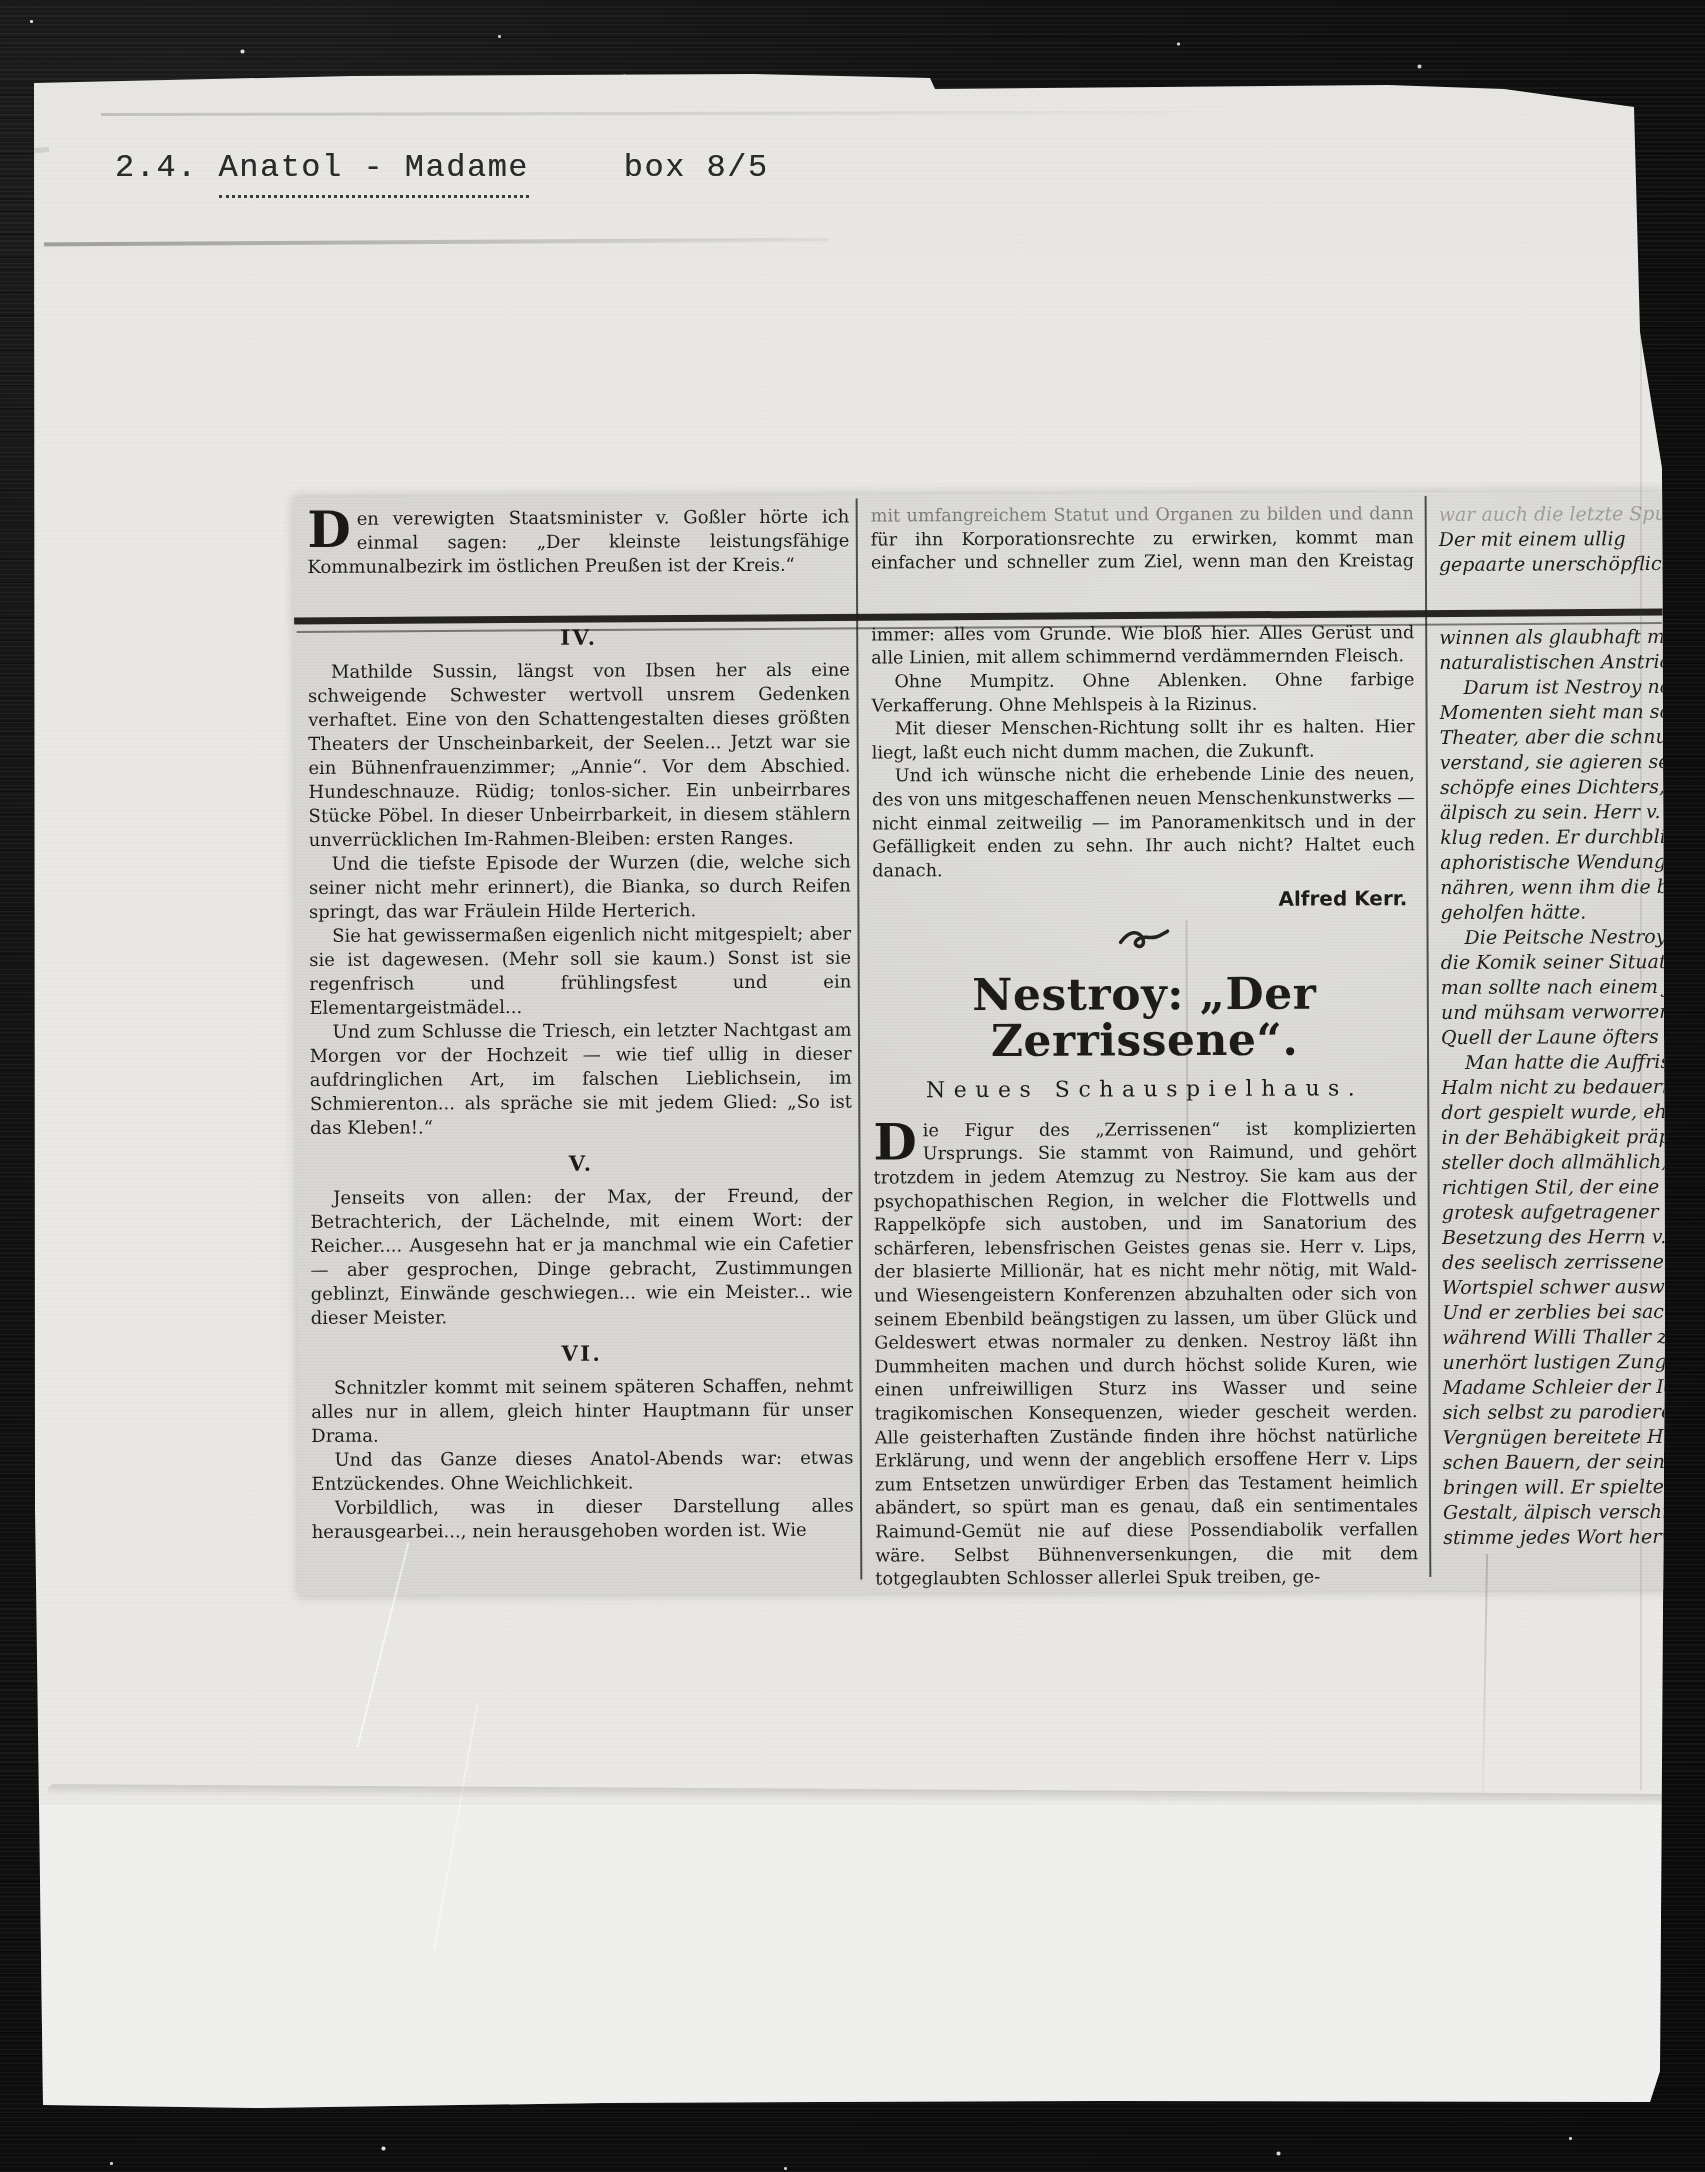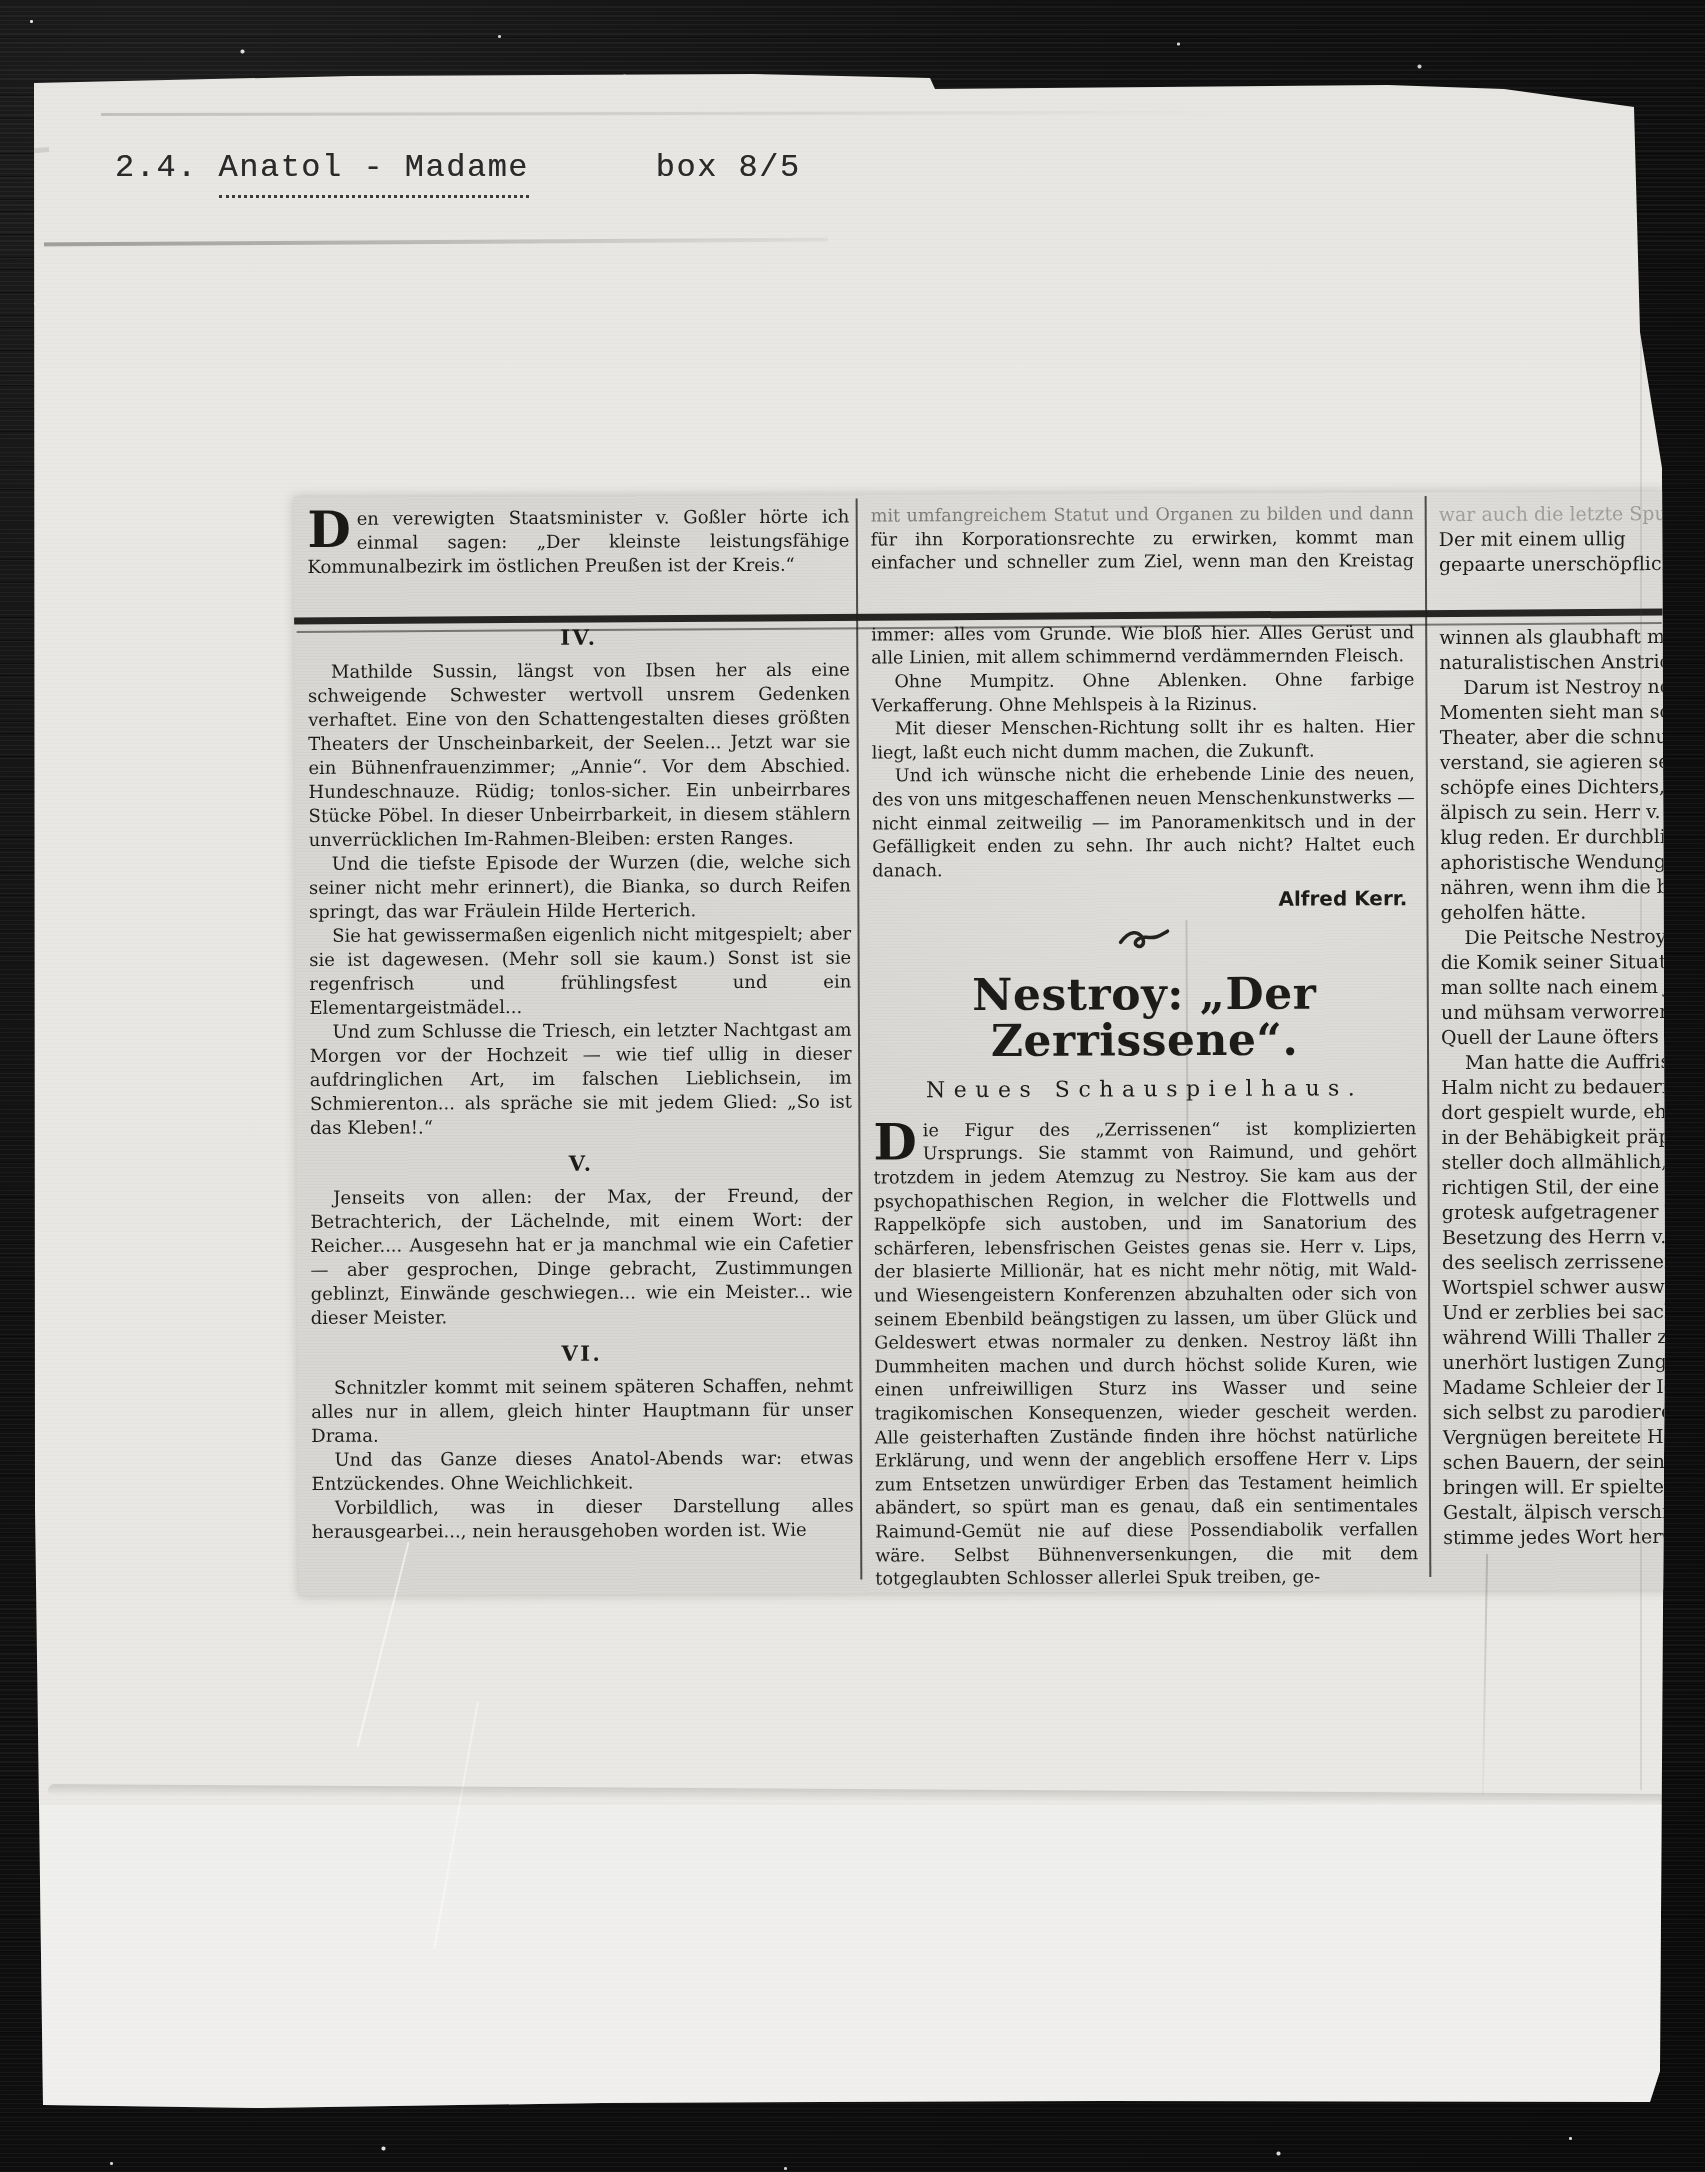--- a/index.html
+++ b/index.html
@@ -60,21 +60,21 @@
     transform:rotate(-0.35deg);filter:blur(0.5px);}
   .edge-tick{position:absolute;left:23px;top:148px;width:26px;height:4.5px;background:#cfcfcb;transform:rotate(-4deg);}
   
   .label{
     position:absolute;left:115px;top:149px;
     font-family:"Liberation Mono", monospace;
     font-size:32px;color:#2a2a2a;letter-spacing:1.5px;white-space:nowrap;
     text-shadow:0 0 0.5px rgba(40,40,40,0.6);
   }
   .label .u{border-bottom:3.5px dotted #3b3b3b;padding-bottom:9px;}
-  .label .boxref{margin-left:106px;font-family:Liberation Mono, monospace;}
+  .label .boxref{margin-left:74px;font-family:Liberation Mono, monospace;}
   
   .clipping{
     position:absolute;left:296px;top:494px;width:1370px;height:1099px;
     background:
       radial-gradient(ellipse at 70% 20%, rgba(255,255,255,0.25) 0%, rgba(255,255,255,0) 45%),
       repeating-linear-gradient(0deg, rgba(0,0,0,0.018) 0 1px, rgba(255,255,255,0.015) 1px 3px),
       #d7d6d2;
     box-shadow:0 0 11px rgba(60,58,52,0.25);
     transform:rotate(-0.25deg);
     color:#1d1c1b;
@@ -103,21 +103,21 @@
     float:left;font-size:50px;line-height:39px;padding:3px 6px 0 0;font-weight:bold;color:#1a1918;
   }
   h3.roman{margin:13px 0 9px 0;text-align:center;font-size:21px;font-weight:600;letter-spacing:2.5px;text-indent:0;}
   .signature{margin-top:7px;text-align:right;font-family:"DejaVu Sans", sans-serif;
     font-weight:bold;font-size:20px;padding-right:8px;}
   .ornament{margin:13px auto 5px auto;display:block;width:55px;height:26px;}
   h1.headline{margin:20px 0 4px 0;text-align:center;font-size:44px;line-height:1.05;font-weight:bold;
     letter-spacing:0.5px;text-indent:0;font-family:"DejaVu Serif", serif;}
   h2.subhead{margin:14px 0 17px 0;text-align:center;font-size:22px;font-weight:400;letter-spacing:8.5px;text-indent:0;}
   .rlines div, .frag div{margin:0;}
-  .cutline{white-space:nowrap;overflow:hidden;}
+  .cutline{white-space:nowrap;overflow:hidden;font-style:italic;}
   .rtop div:first-child{opacity:0.32;}
   .rlines div:nth-child(3), .rlines div:nth-child(13), .rlines div:nth-child(18){text-indent:24px;}
 </style>
 </head>
 <body>
 
 <div class="scan-bg"></div>
 <div class="speck" style="left:30px;top:20px;"></div>
 
 <div class="page">

